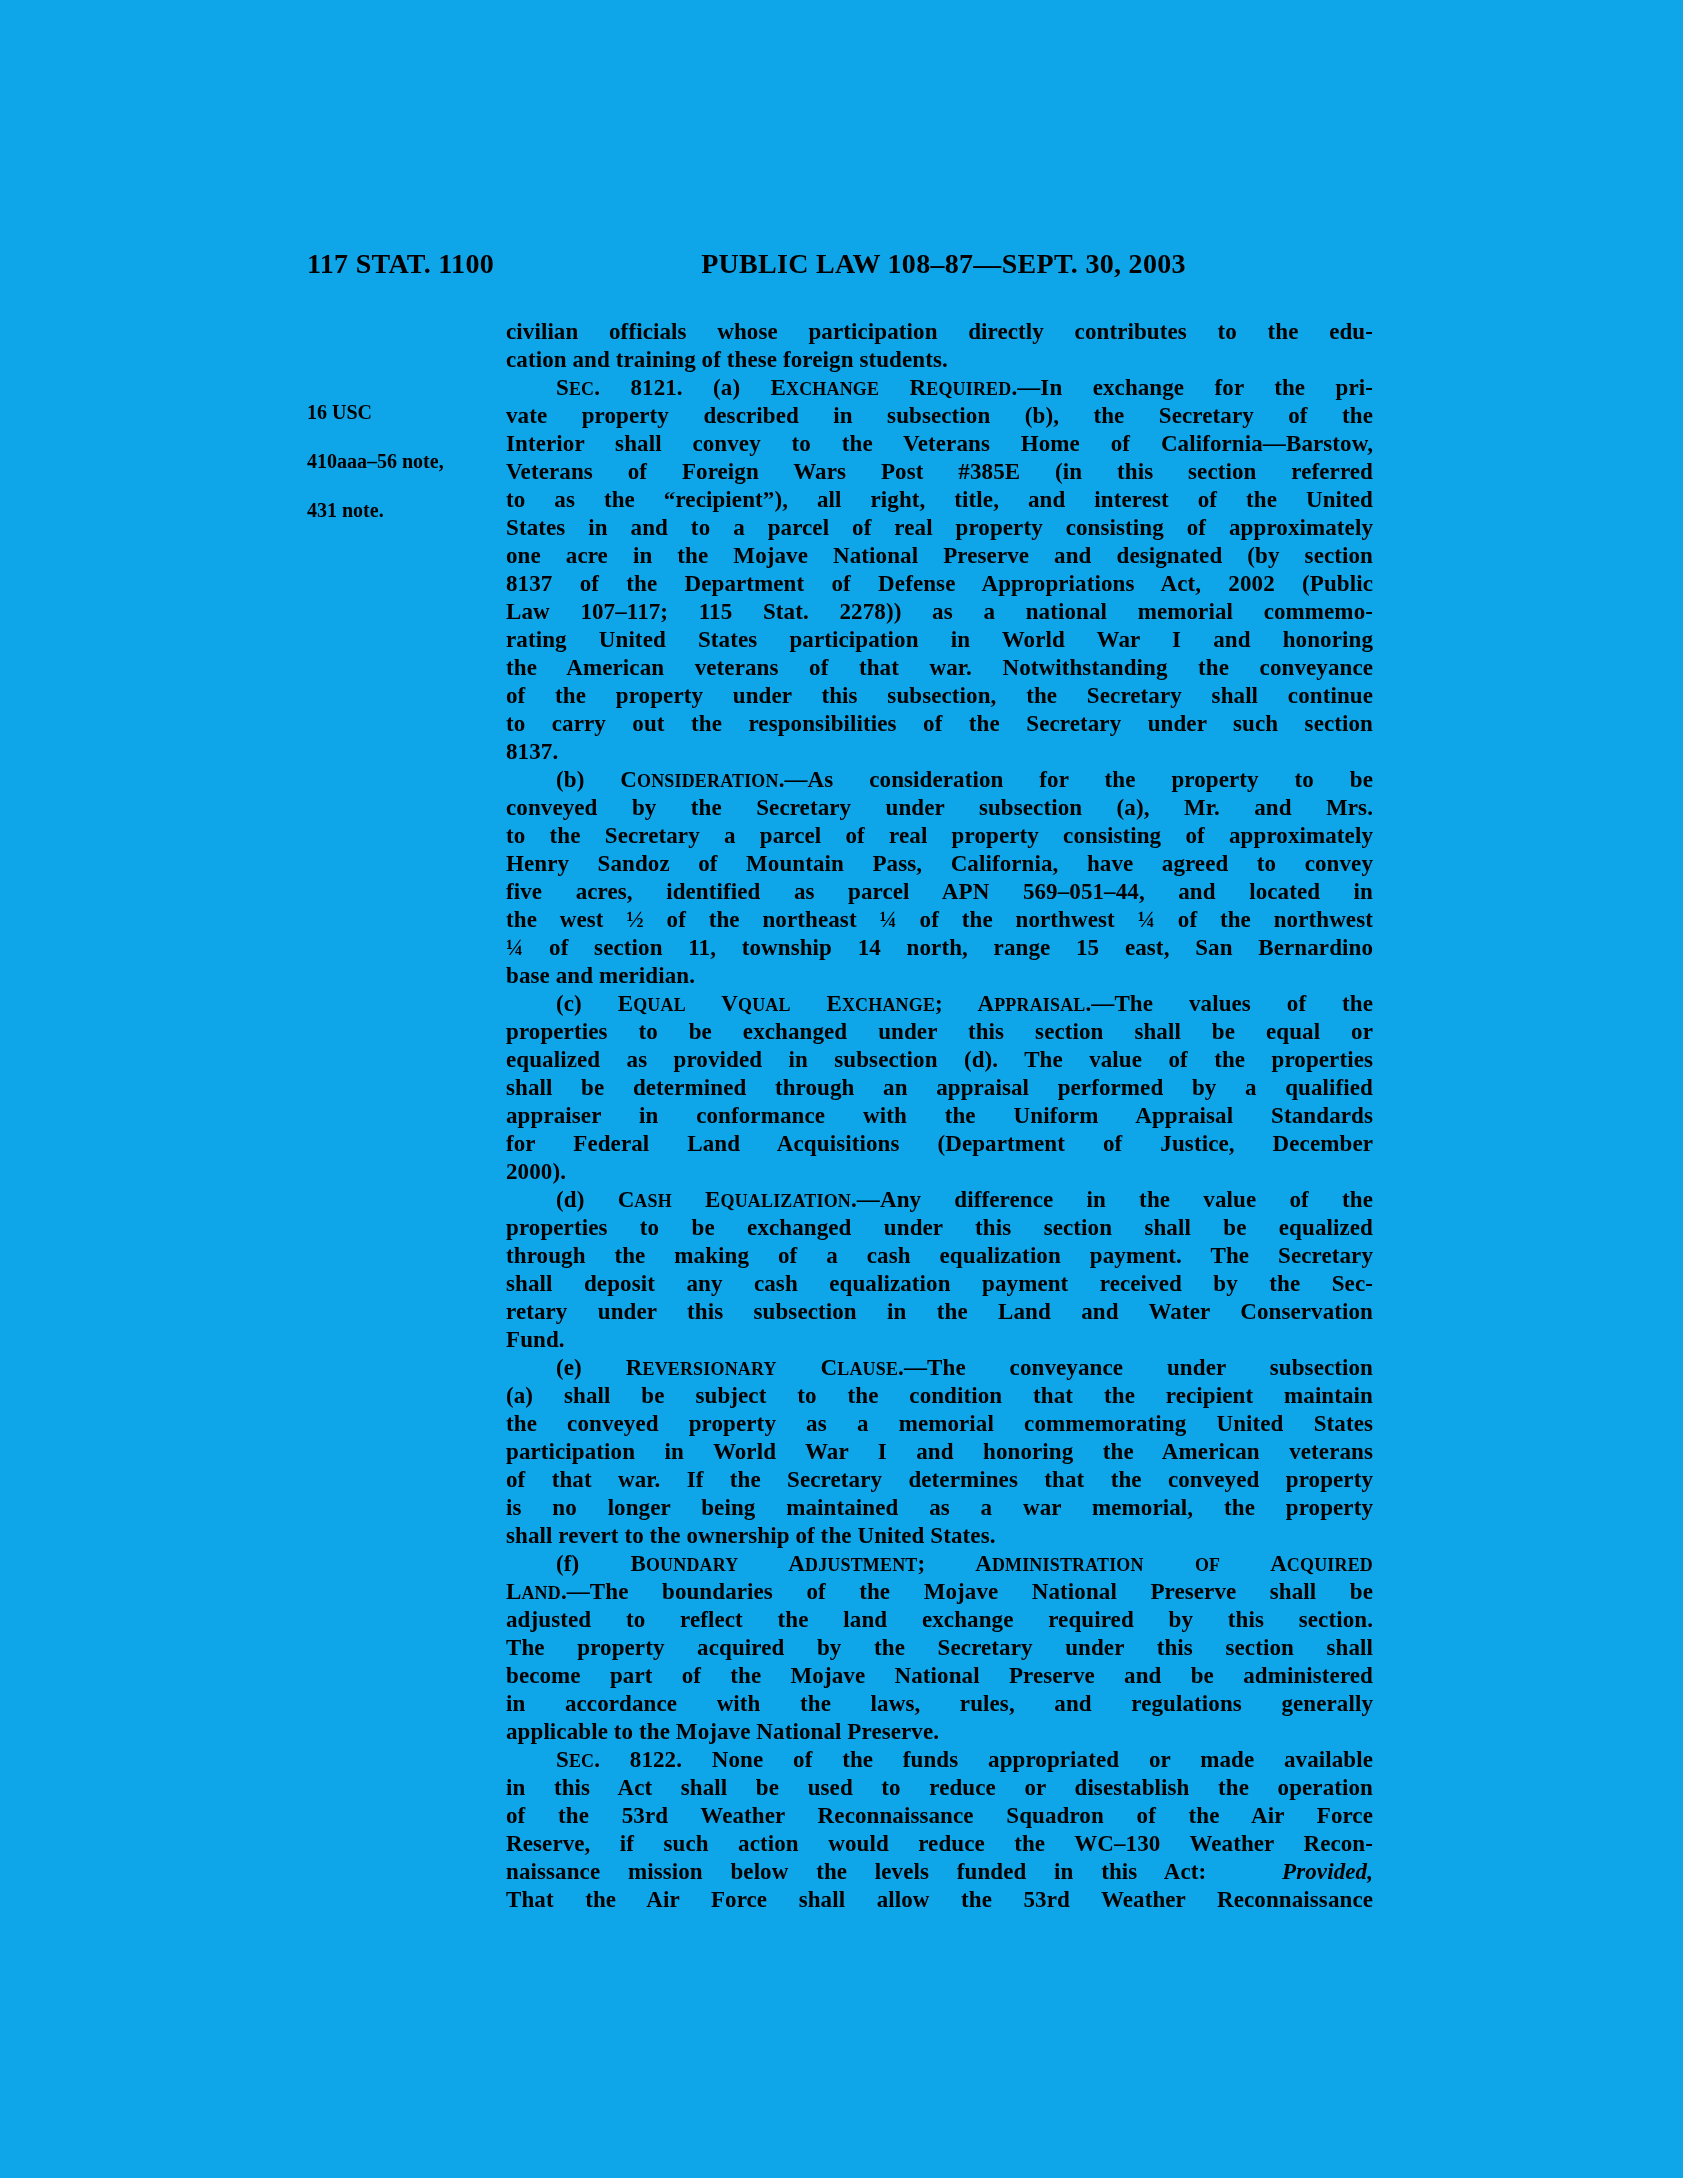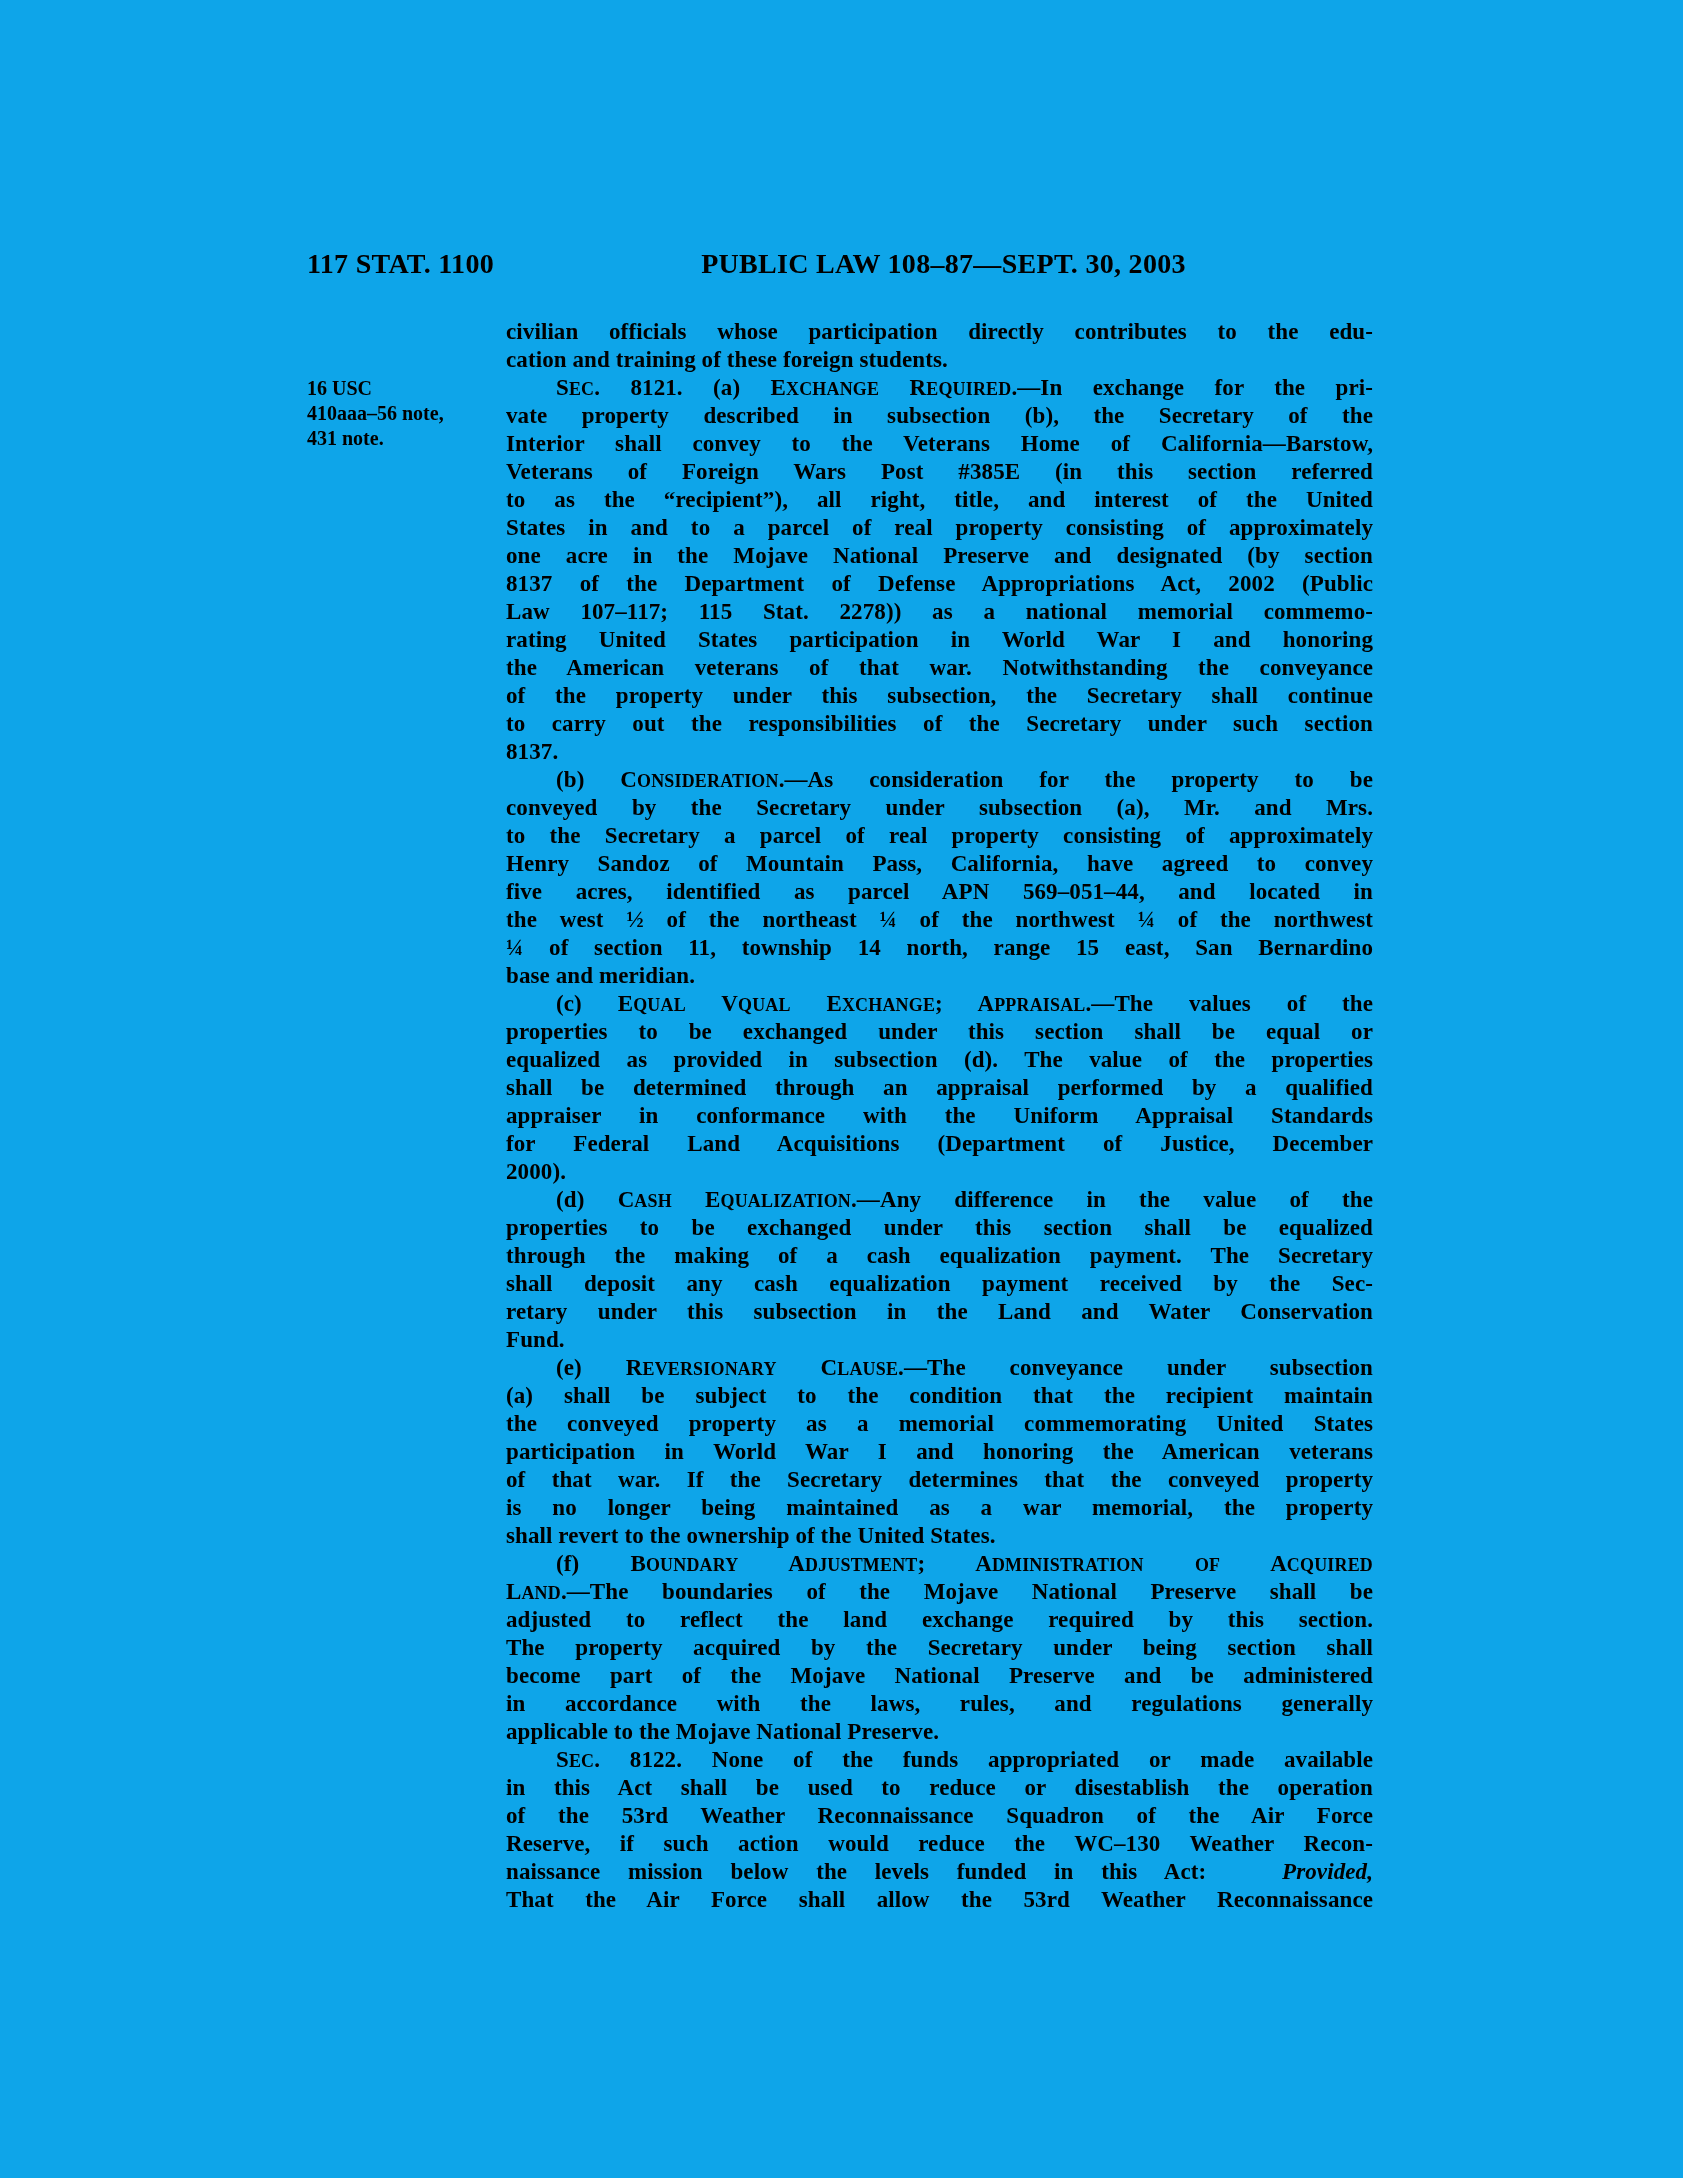--- a/index.html
+++ b/index.html
@@ -21,21 +21,21 @@
   .header-title {
     position: absolute; left: 510px; top: 248px; width: 867px;
     font-size: 28px; line-height: 32px; text-align: center; white-space: nowrap;
     letter-spacing: 0.3px;
   }
 
   .margin-note {
     position: absolute; left: 307px; top: 376px; width: 183px;
     font-size: 20px; line-height: 25px;
   }
-  .margin-note .mline { white-space: nowrap; }
+  .margin-note .mline { white-space: nowrap; margin-top: 24px; }
 
   .body-col {
     position: absolute; left: 506px; top: 318px; width: 867px;
     font-size: 23px; line-height: 28px;
     letter-spacing: 0.1px;
   }
   .line {
     height: 28px;
     text-align: justify;
     text-align-last: justify;
@@ -101,21 +101,21 @@
       <div class="line ind"><span>(e) </span><span>R</span><span class="sc">EVERSIONARY</span><span> </span><span>C</span><span class="sc">LAUSE</span><span>.—The conveyance under subsection</span></div>
       <div class="line"><span>(a) shall be subject to the condition that the recipient maintain</span></div>
       <div class="line"><span>the conveyed property as a memorial commemorating United States</span></div>
       <div class="line"><span>participation in World War I and honoring the American veterans</span></div>
       <div class="line"><span>of that war. If the Secretary determines that the conveyed property</span></div>
       <div class="line"><span>is no longer being maintained as a war memorial, the property</span></div>
       <div class="line end"><span>shall revert to the ownership of the United States.</span></div>
       <div class="line ind"><span>(f) </span><span>B</span><span class="sc">OUNDARY</span><span> </span><span>A</span><span class="sc">DJUSTMENT</span><span>; </span><span>A</span><span class="sc">DMINISTRATION</span><span> </span><span class="sc">OF</span><span> </span><span>A</span><span class="sc">CQUIRED</span></div>
       <div class="line"><span>L</span><span class="sc">AND</span><span>.—The boundaries of the Mojave National Preserve shall be</span></div>
       <div class="line"><span>adjusted to reflect the land exchange required by this section.</span></div>
-      <div class="line"><span>The property acquired by the Secretary under being section shall</span></div>
+      <div class="line"><span>The property acquired by the Secretary under this section shall</span></div>
       <div class="line"><span>become part of the Mojave National Preserve and be administered</span></div>
       <div class="line"><span>in accordance with the laws, rules, and regulations generally</span></div>
       <div class="line end"><span>applicable to the Mojave National Preserve.</span></div>
       <div class="line ind"><span>S</span><span class="sc">EC</span><span>. 8122. None of the funds appropriated or made available</span></div>
       <div class="line"><span>in this Act shall be used to reduce or disestablish the operation</span></div>
       <div class="line"><span>of the 53rd Weather Reconnaissance Squadron of the Air Force</span></div>
       <div class="line"><span>Reserve, if such action would reduce the WC–130 Weather Recon-</span></div>
       <div class="line"><span>naissance mission below the levels funded in this Act: </span><span class="it">Provided,</span></div>
       <div class="line"><span>That the Air Force shall allow the 53rd Weather Reconnaissance</span></div>
     </div>

